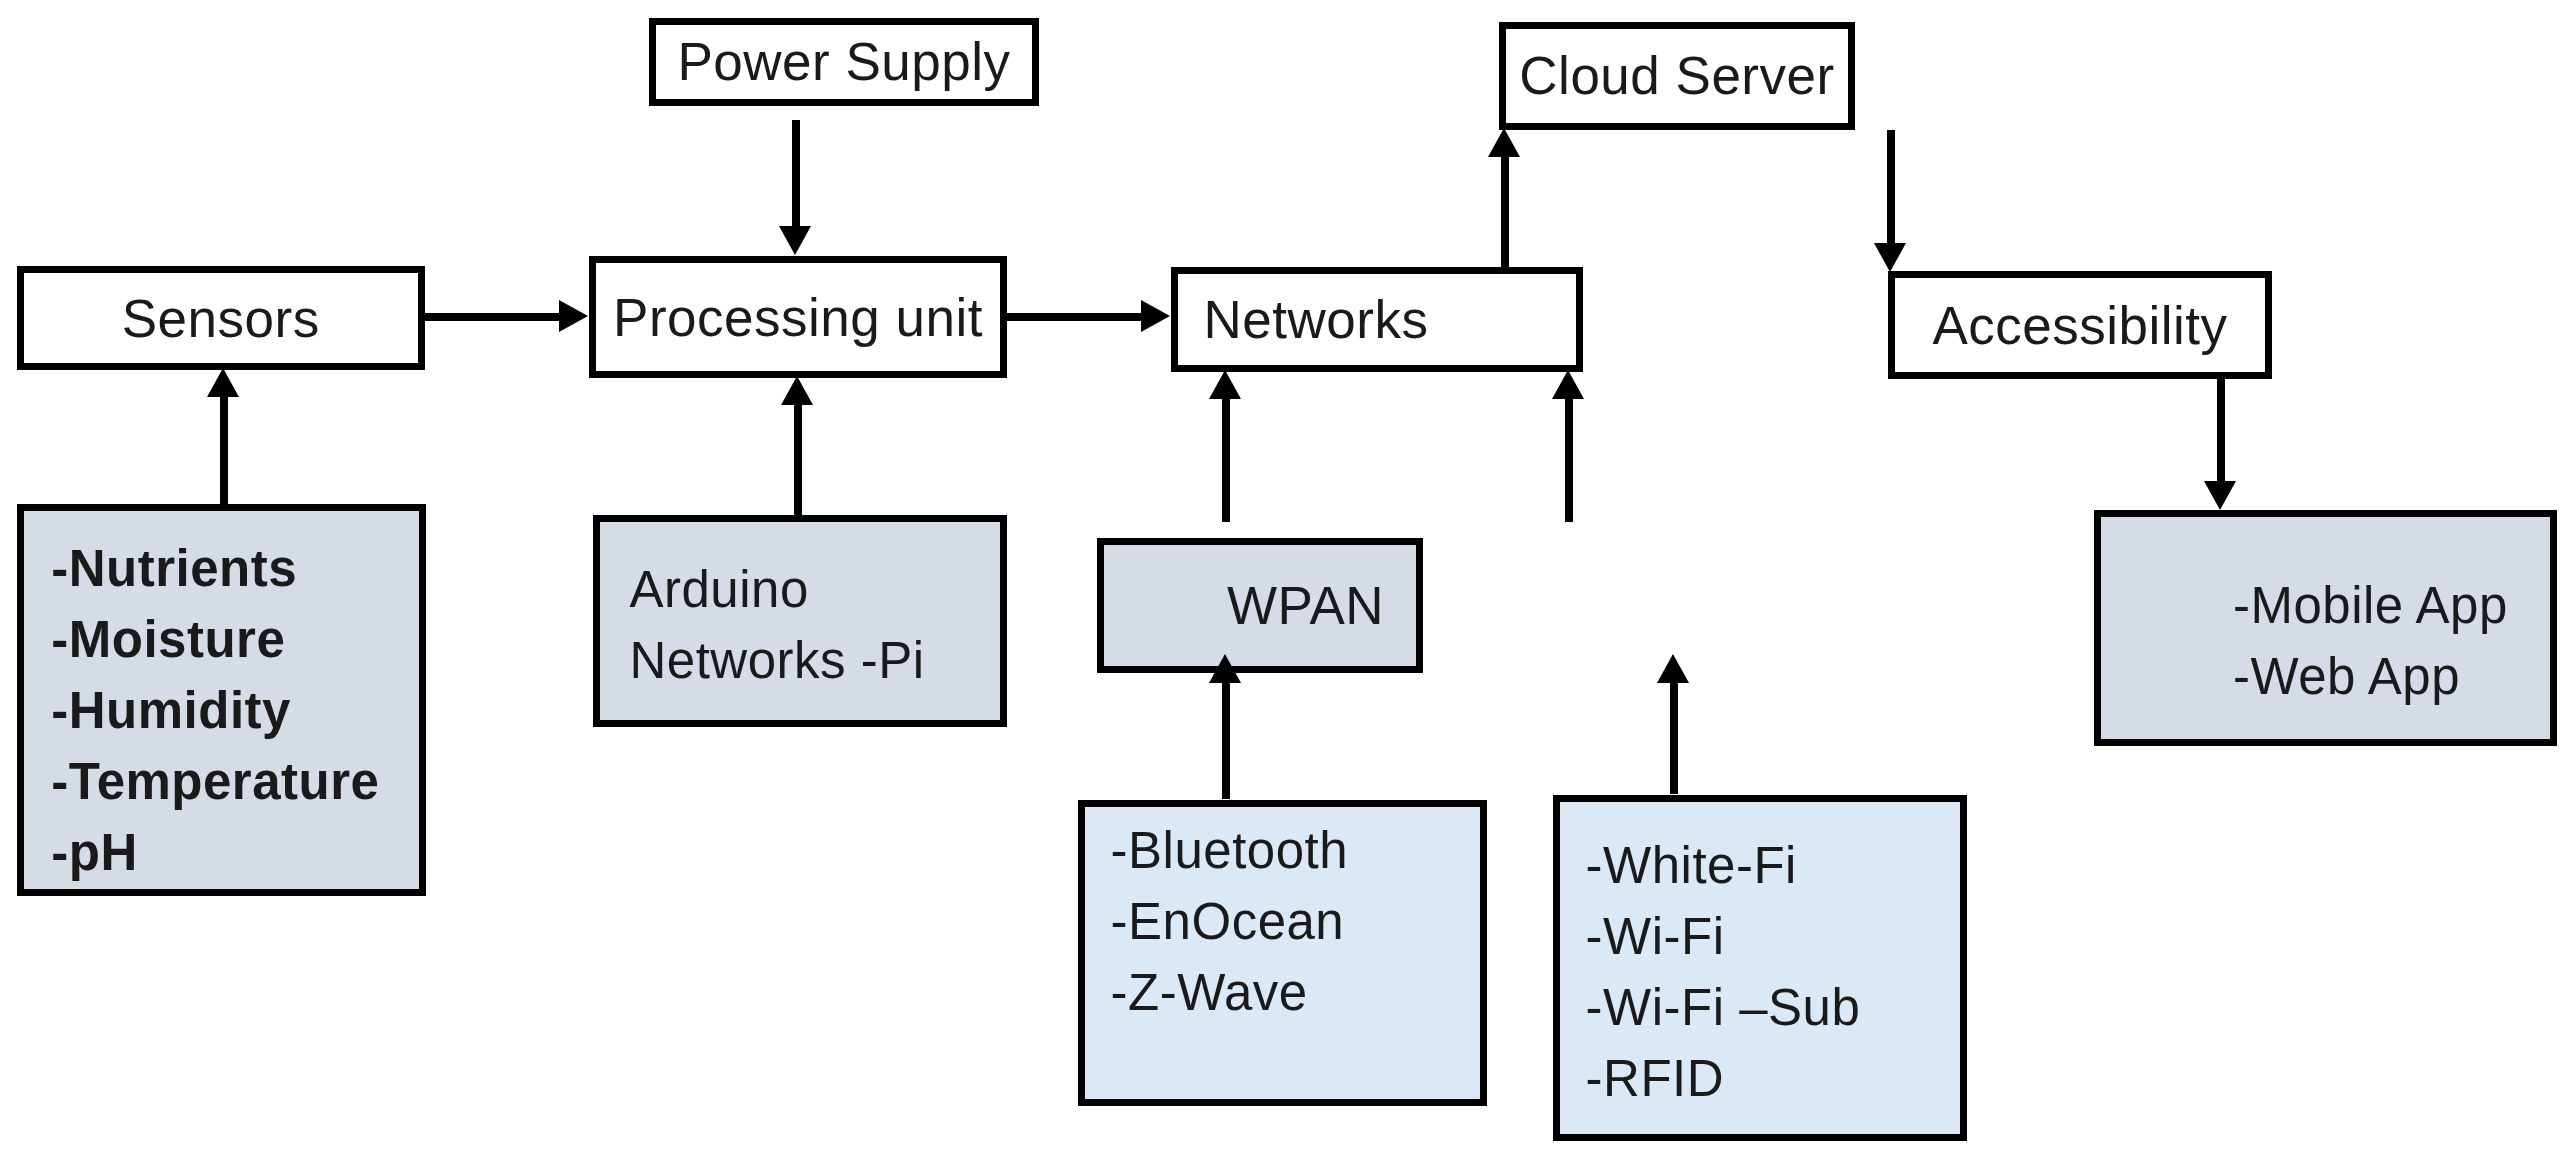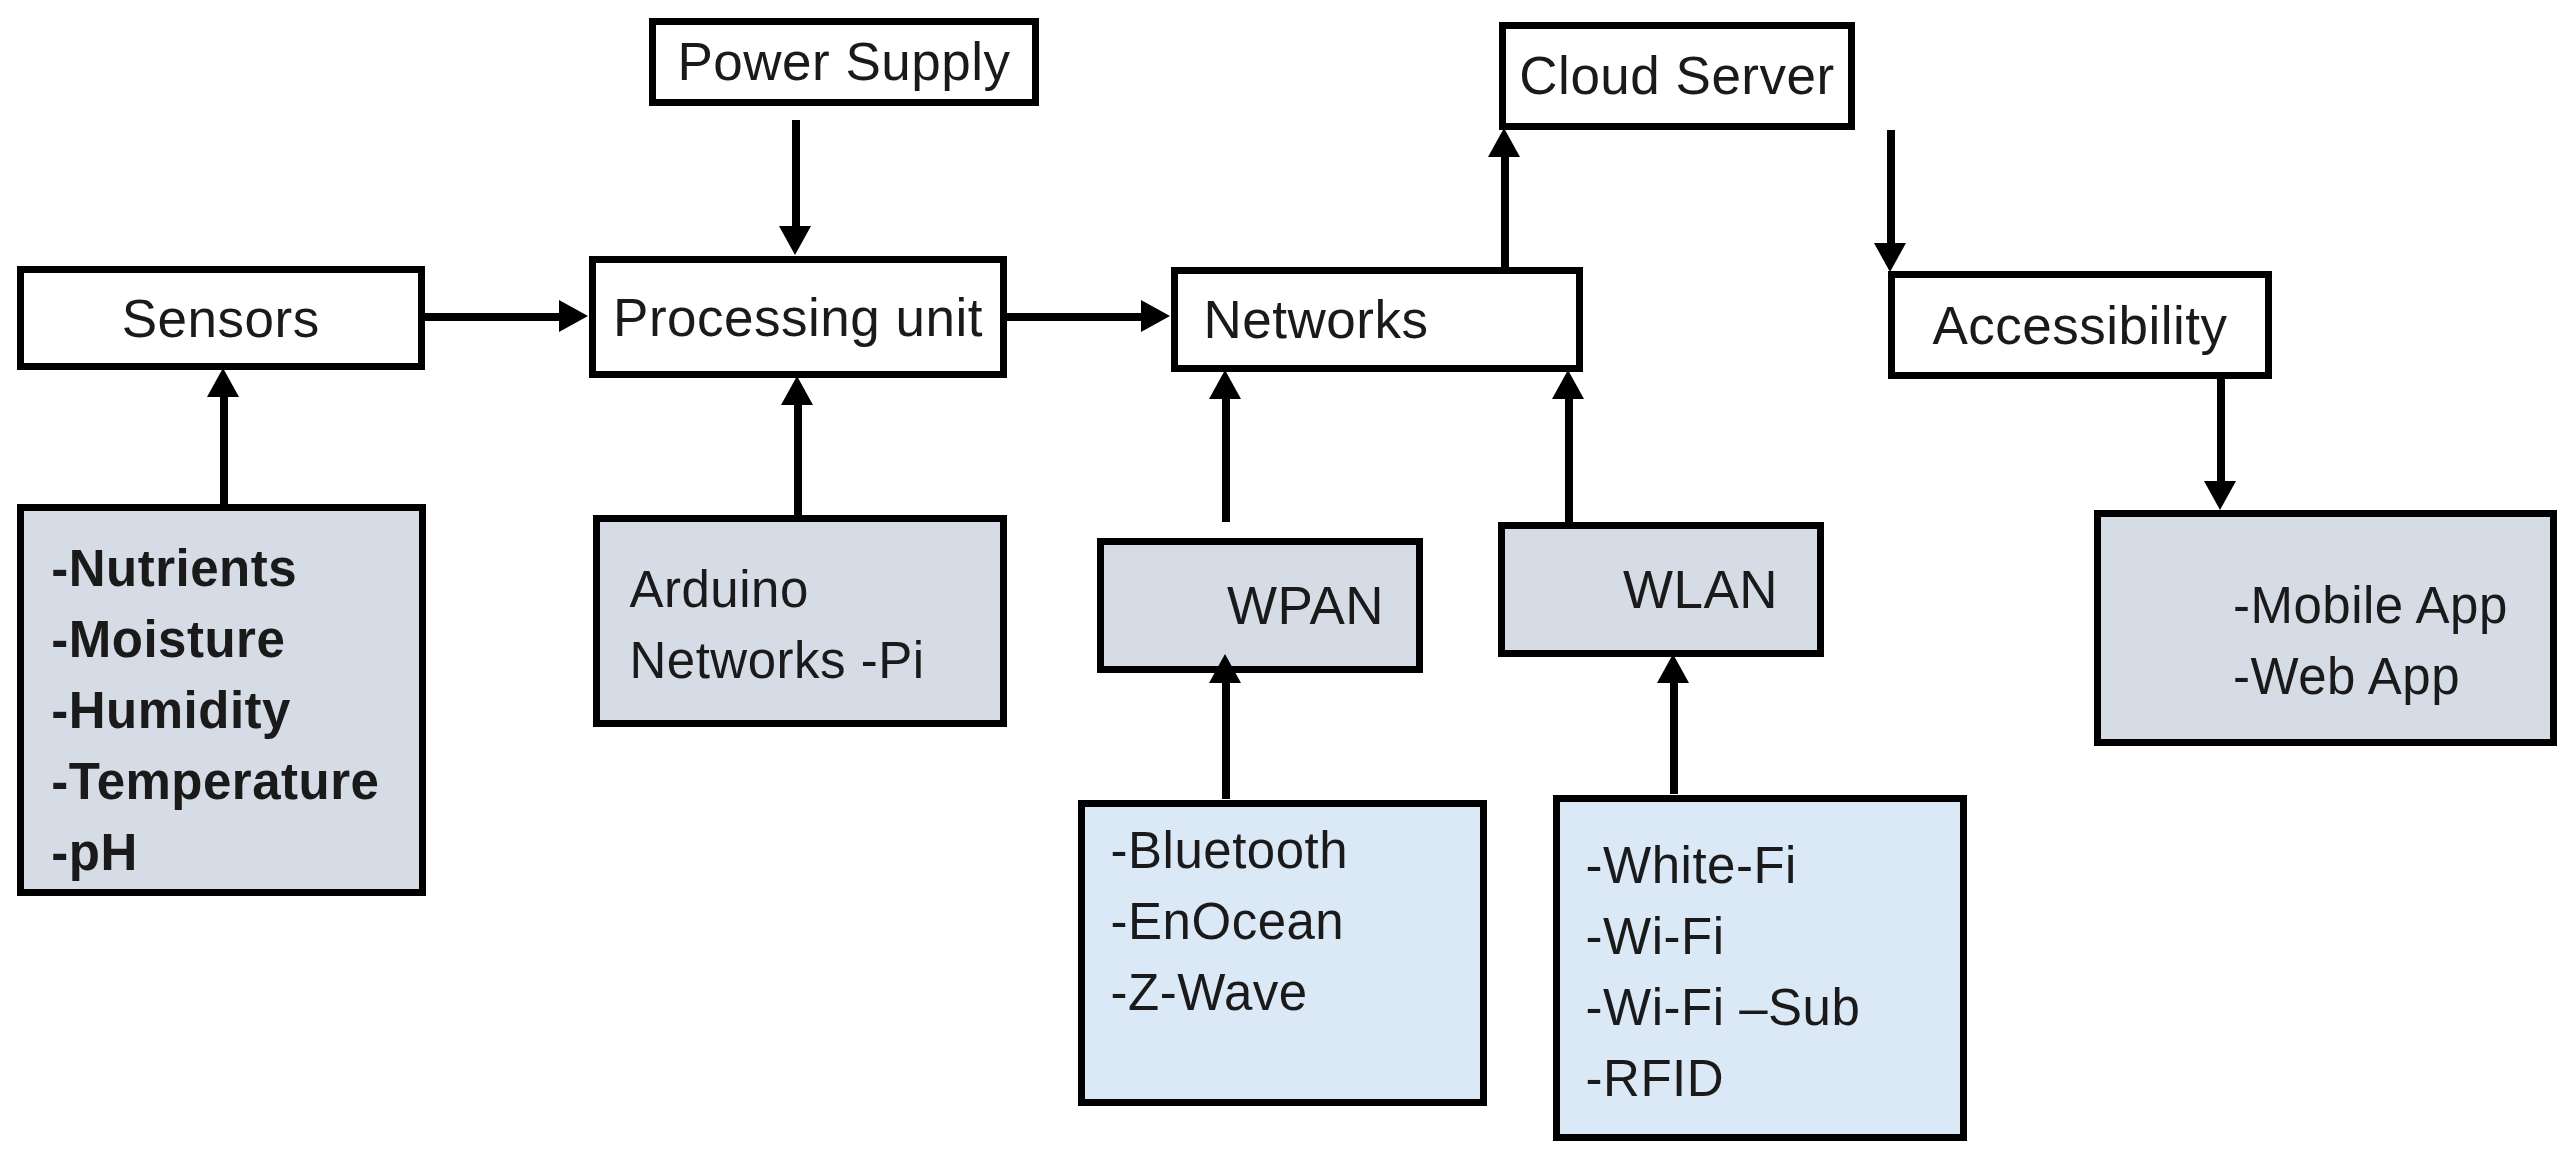--- a/index.html
+++ b/index.html
@@ -67,21 +67,20 @@
 
 <div class="canvas">
 
   <div id="n-power" class="node white">Power Supply</div>
   <div id="n-sensors" class="node white">Sensors</div>
   <div id="n-proc" class="node white">Processing unit</div>
   <div id="n-networks" class="node white">Networks</div>
   <div id="n-cloud" class="node white">Cloud Server</div>
   <div id="n-access" class="node white">Accessibility</div>
   <div id="n-wpan" class="node gray">WPAN</div>
-  <div id="n-wlan" class="node gray">WLAN</div>
 
   <div id="l-sensor-types" class="list gray">
     <div class="line">-Nutrients</div>
     <div class="line">-Moisture</div>
     <div class="line">-Humidity</div>
     <div class="line">-Temperature</div>
     <div class="line">-pH</div>
   </div>
 
   <div id="l-boards" class="list gray">

